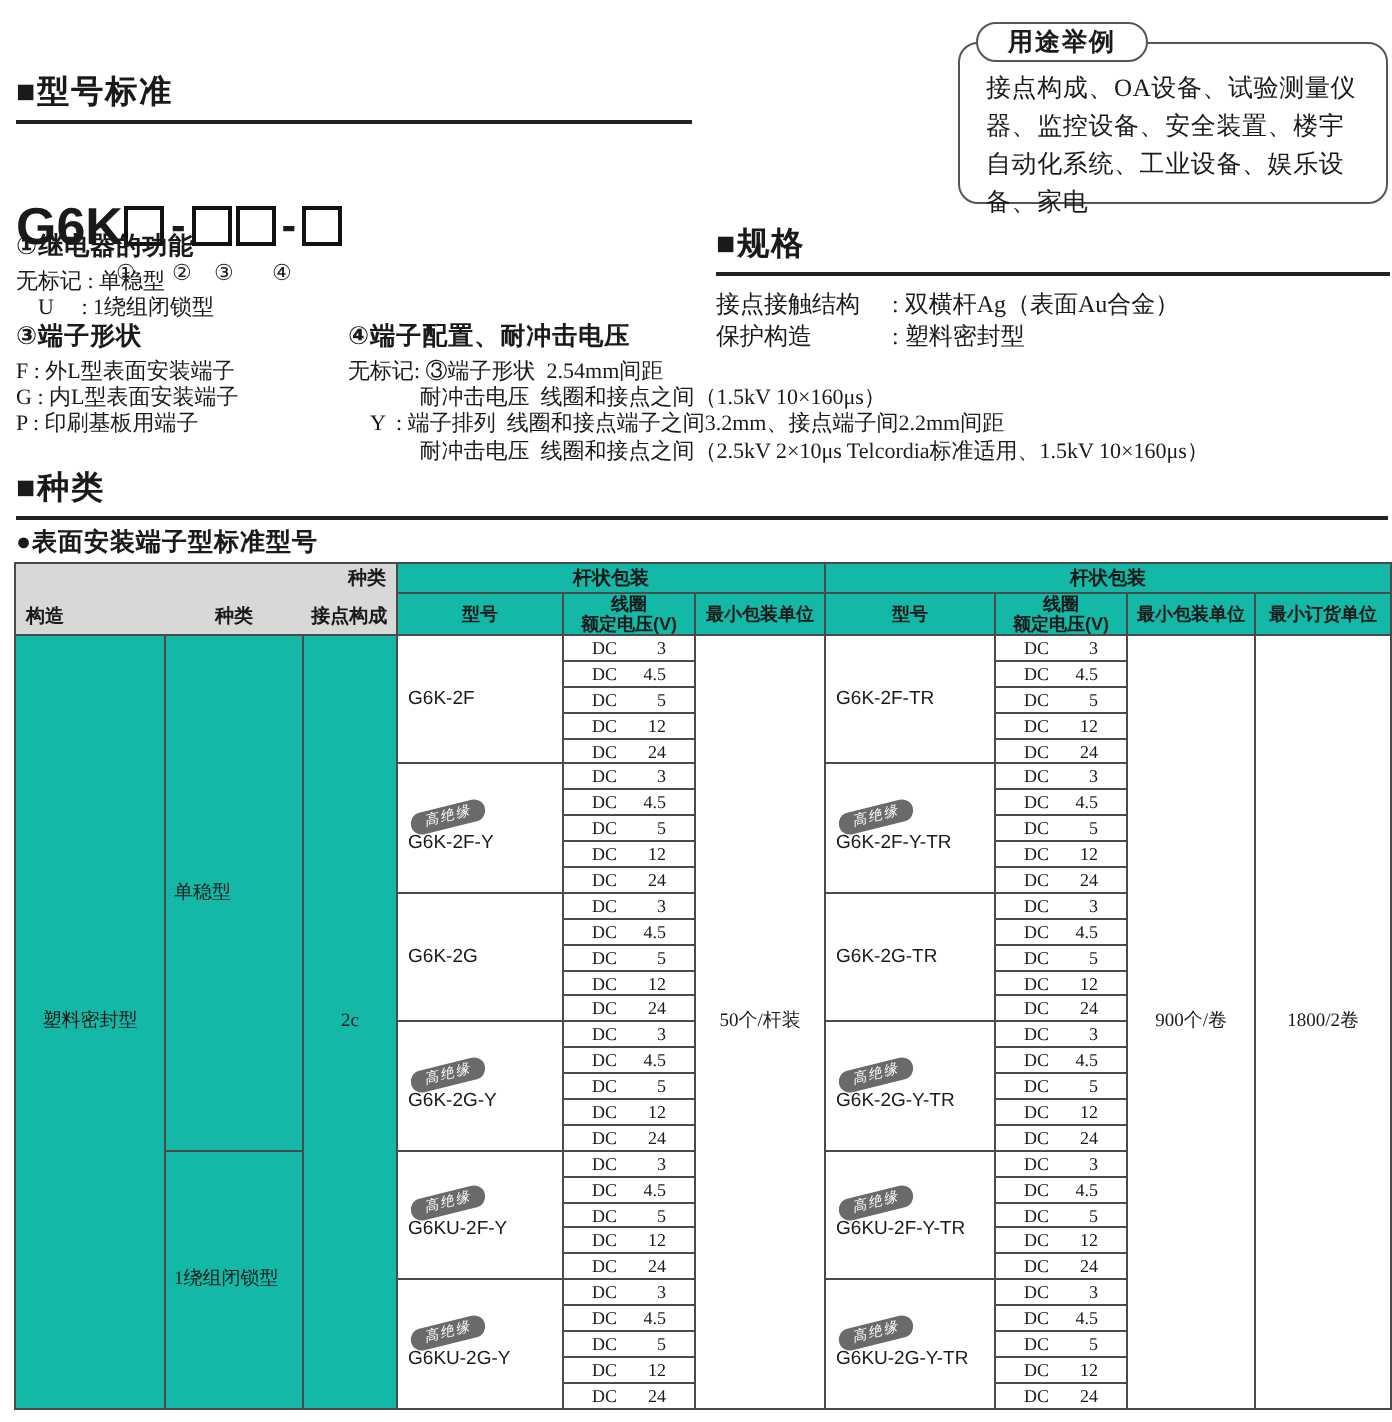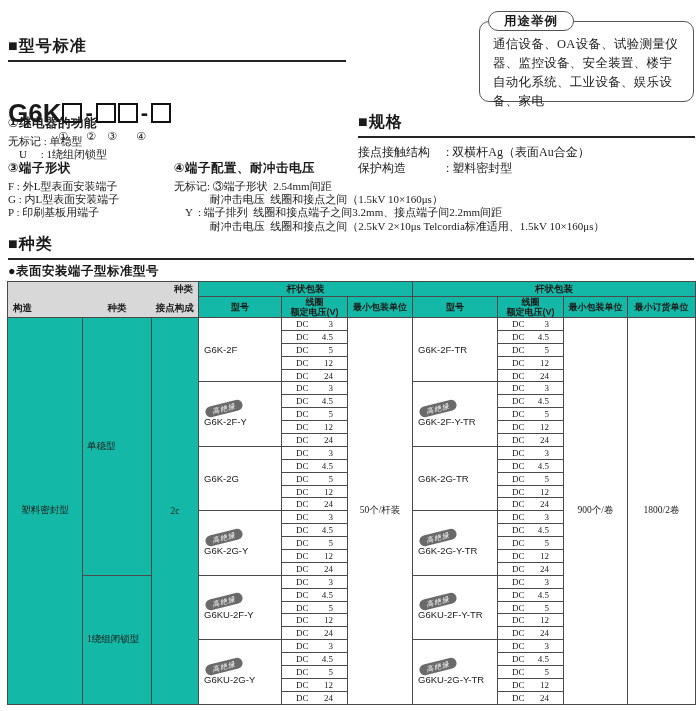--- a/index.html
+++ b/index.html
@@ -93,21 +93,21 @@
     <div>
         <div class="line">无标记: ③端子形状  2.54mm间距</div>
         <div class="line">　　　 耐冲击电压  线圈和接点之间（1.5kV 10×160μs）</div>
         <div class="line">　Y  : 端子排列  线圈和接点端子之间3.2mm、接点端子间2.2mm间距</div>
         <div class="line">　　　 耐冲击电压  线圈和接点之间（2.5kV 2×10μs Telcordia标准适用、1.5kV 10×160μs）</div>
       </div>
   </div>
 
   <div class="abs app-box" style="left:479px;top:21px;width:213px;height:79px;">
     <div class="app-pill">用途举例</div>
-    <div class="app-text">通信设备、OA设备、试验测量仪器、监控设备、安全装置、楼宇自动化系统、工业设备、娱乐设备、家电</div>
+    <div class="app-text">接点构成、OA设备、试验测量仪器、监控设备、安全装置、楼宇自动化系统、工业设备、娱乐设备、家电</div>
   </div>
 
   <div class="abs" style="left:358px;top:112px;width:337px;">
     <div class="sec-h">■规格</div>
     <div style="margin-top:6px;">
         <div class="spec-row">
           <span class="sl">接点接触结构</span>
           <span>: 双横杆Ag（表面Au合金）</span>
         </div>
         <div class="spec-row">

